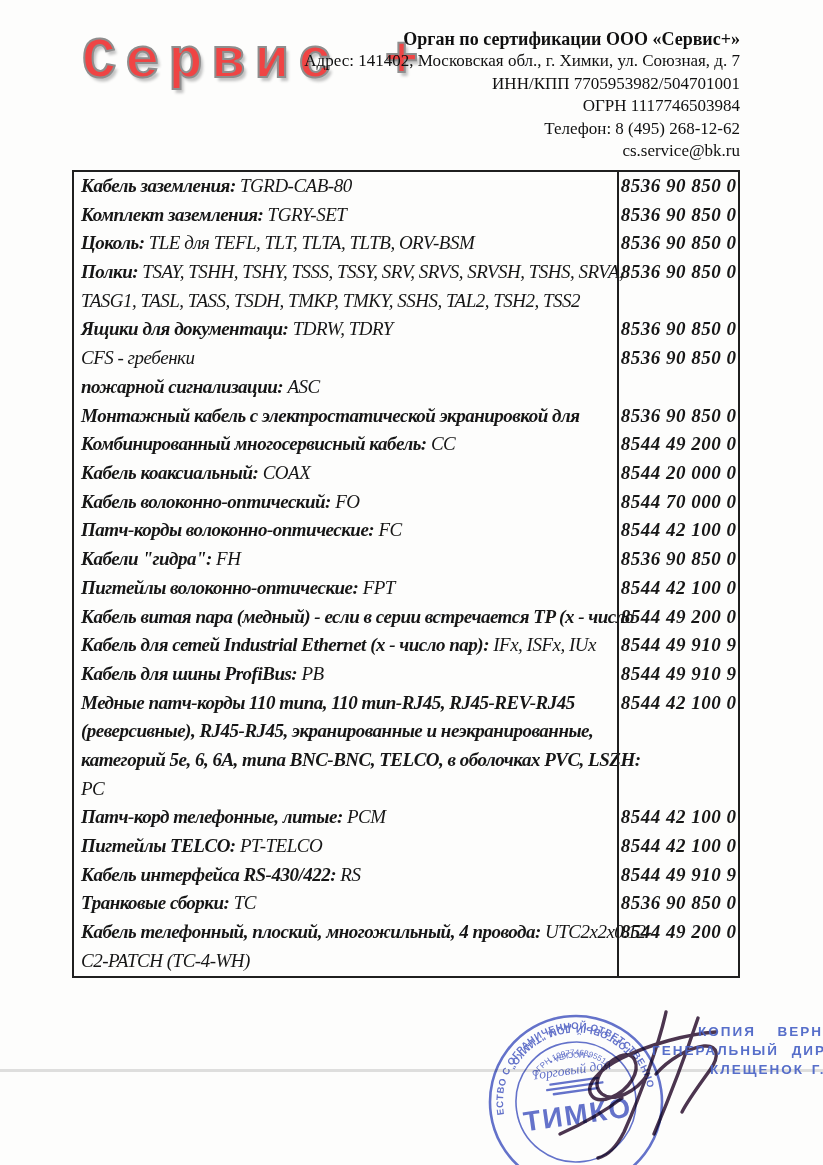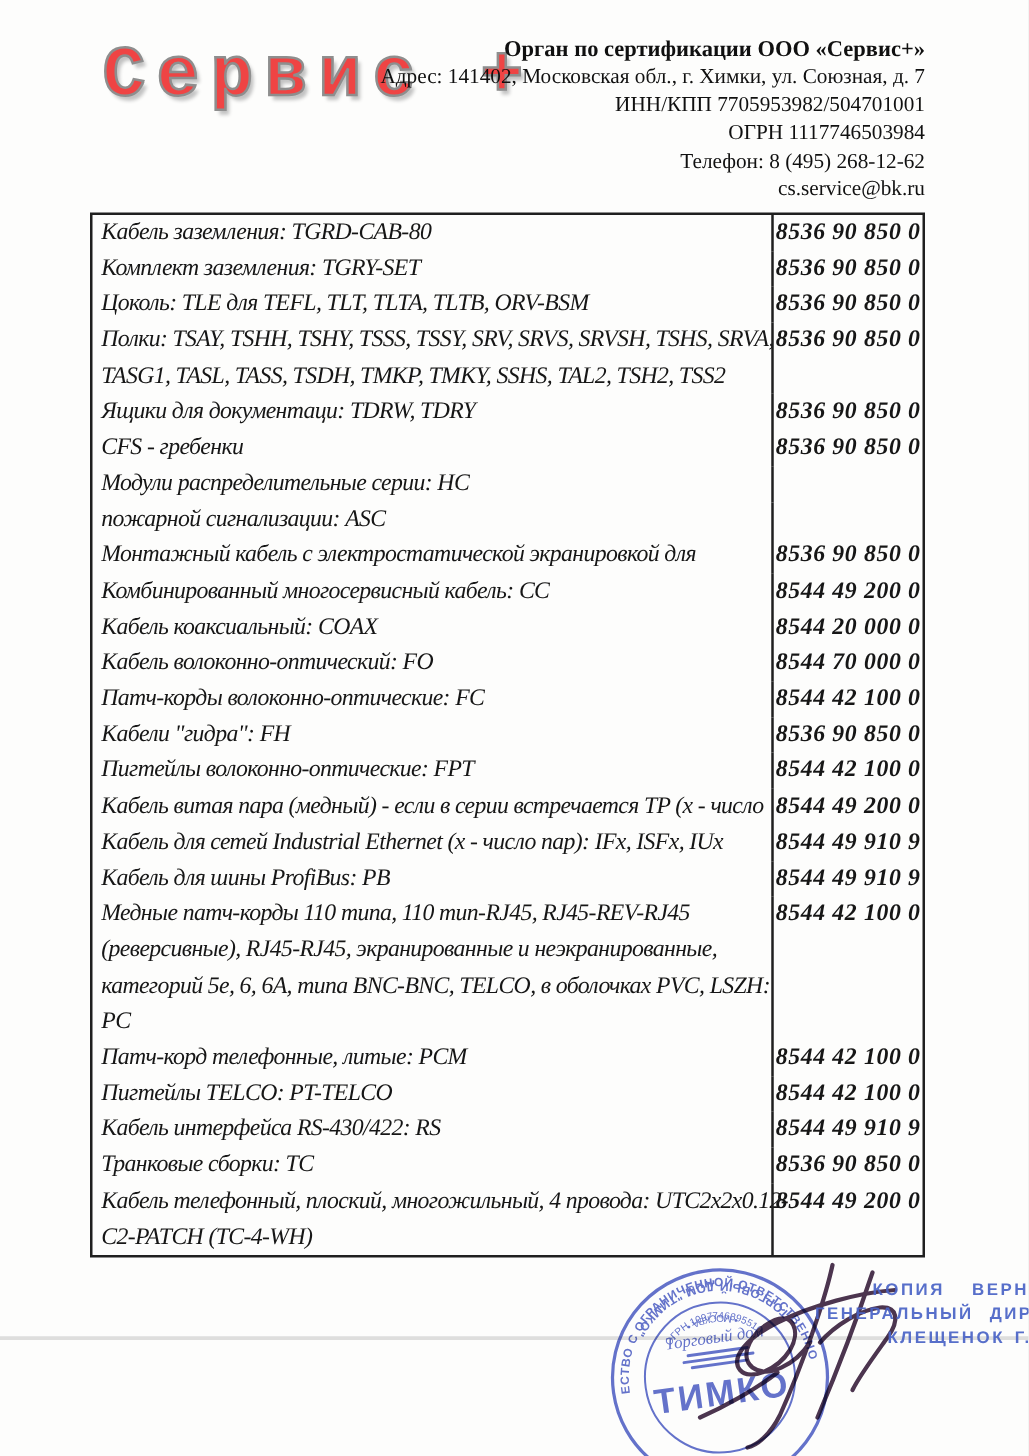--- a/index.html
+++ b/index.html
@@ -26,21 +26,21 @@
   .org-title { font-weight:bold; font-size:18px; }
   
   .doc-table {
     position:absolute; left:72px; top:170px; width:668px;
     border:2px solid #1f1f1f;
     font-size:19px; font-style:italic; letter-spacing:-0.5px;
   }
   .t-row { display:flex; }
   .t-desc { width:543px; padding-left:7px; }
   .t-line { height:28.7px; line-height:28.7px; white-space:nowrap; }
-  .t-line .b { font-weight:normal; }
+  .t-line .b { font-weight:bold; }
   .t-code {
     flex:1; border-left:2px solid #1f1f1f;
     font-weight:bold; text-align:center;
     line-height:28.7px; letter-spacing:0.5px;
   }
   
   .scan-line {
     position:absolute; left:0; top:1069px; width:823px; height:3px;
     background:#d6d6d4; opacity:0.8;
   }
@@ -111,23 +111,20 @@
         </div>
         <div class="t-code" style="padding-top: 0px;">8536 90 850 0</div>
       </div>
       <div class="t-row">
         <div class="t-desc">
           <div class="t-line"><span>CFS - гребенки</span></div>
         </div>
         <div class="t-code" style="padding-top: 0px;">8536 90 850 0</div>
       </div>
       <div class="t-row">
-        <div class="t-desc">
-          <div class="t-line"><span class="b">Модули распределительные серии:</span><span> HC</span></div>
-        </div>
         <div class="t-code" style="padding-top: 0px;"></div>
       </div>
       <div class="t-row">
         <div class="t-desc">
           <div class="t-line"><span class="b">пожарной сигнализации:</span><span> ASC</span></div>
           <div class="t-line"><span class="b">Монтажный кабель с электростатической экранировкой для</span></div>
         </div>
         <div class="t-code" style="padding-top: 28.7px;">8536 90 850 0</div>
       </div>
       <div class="t-row">

